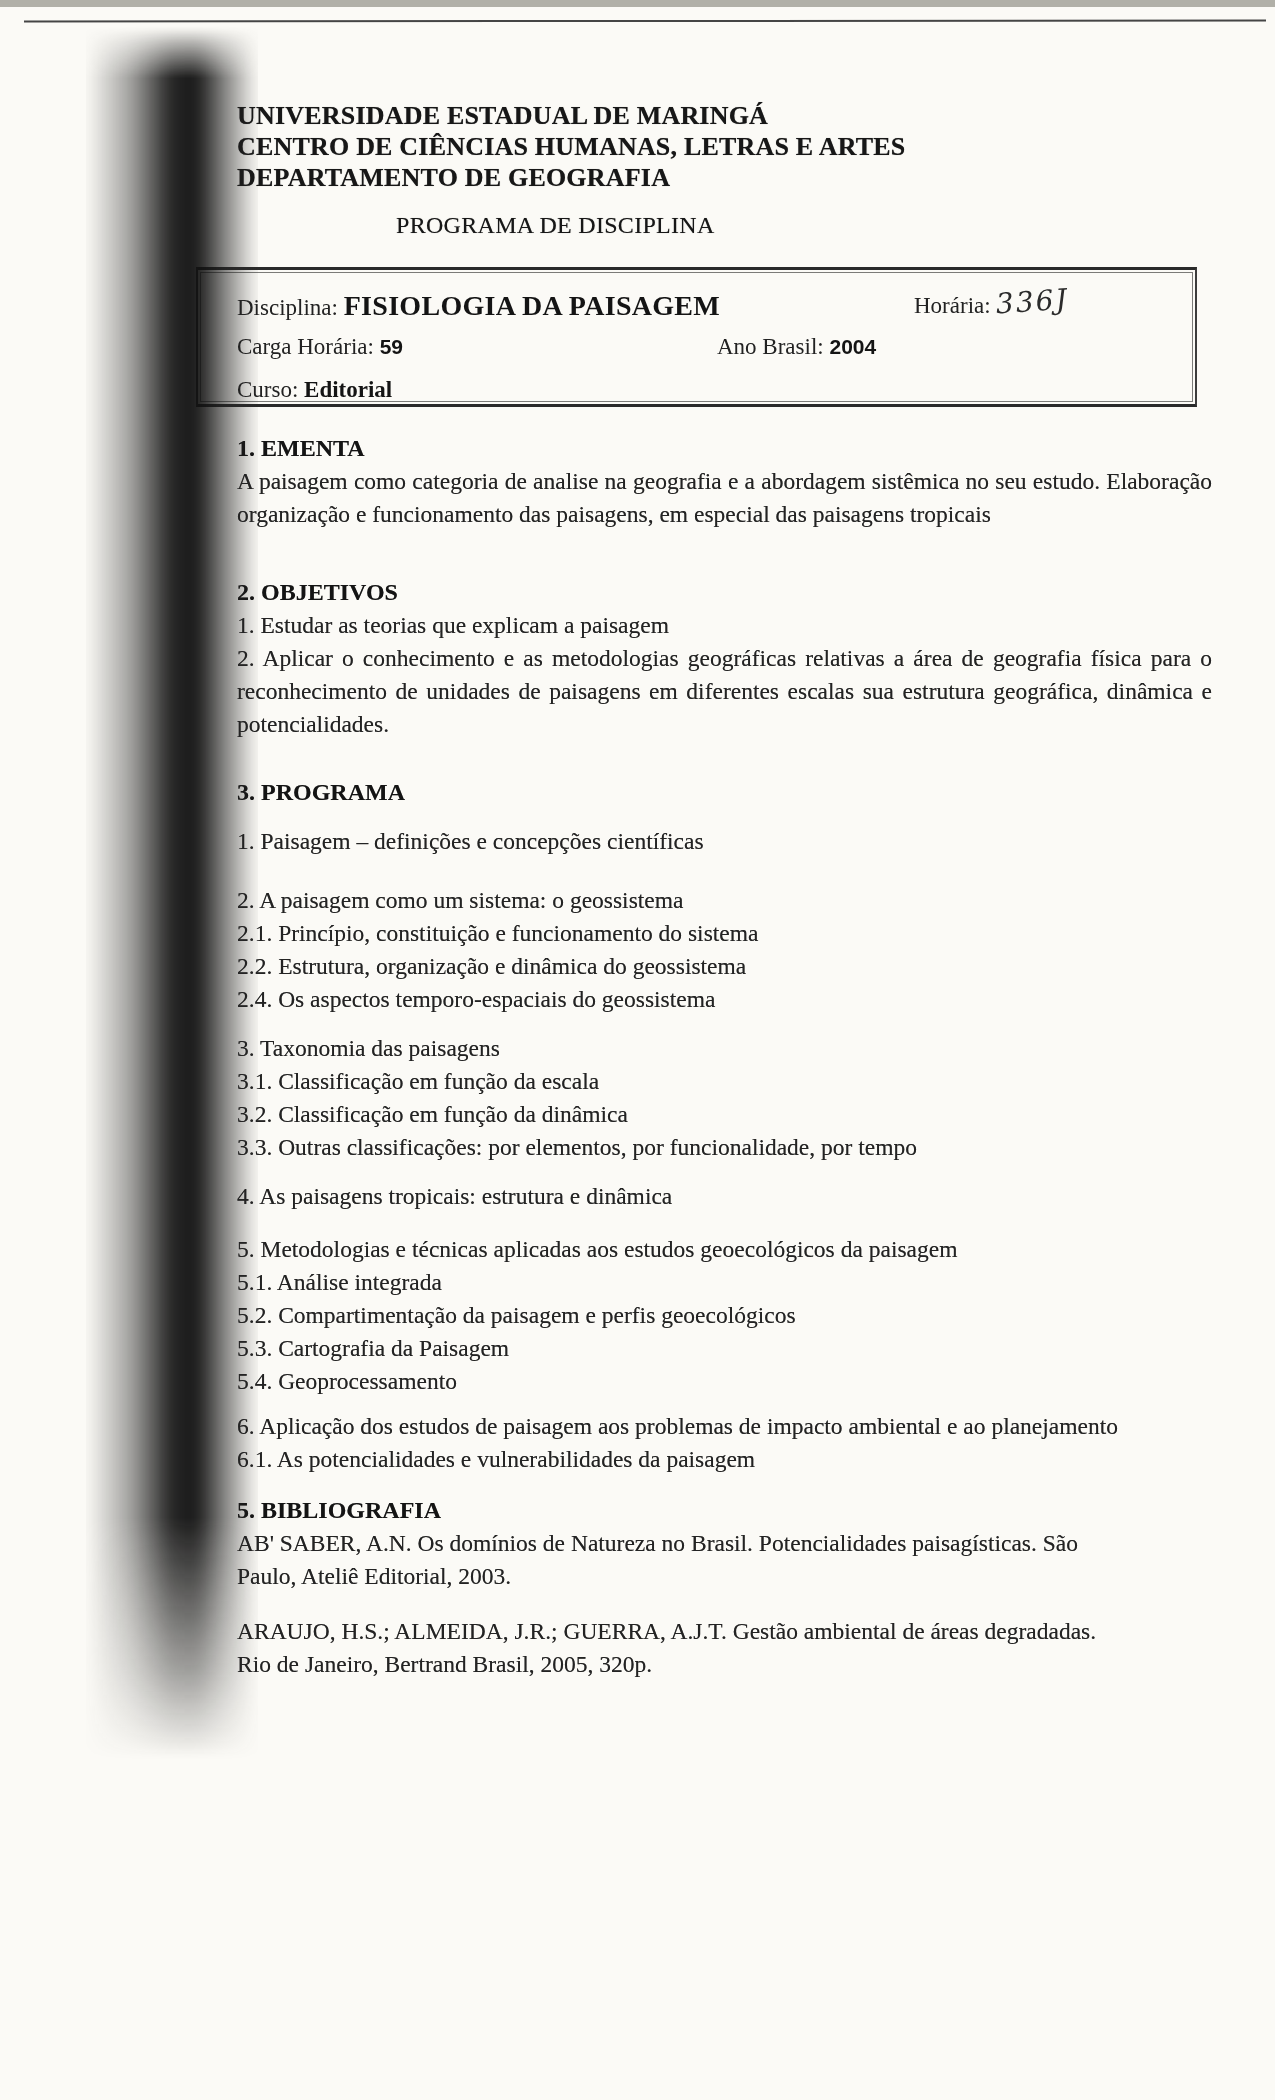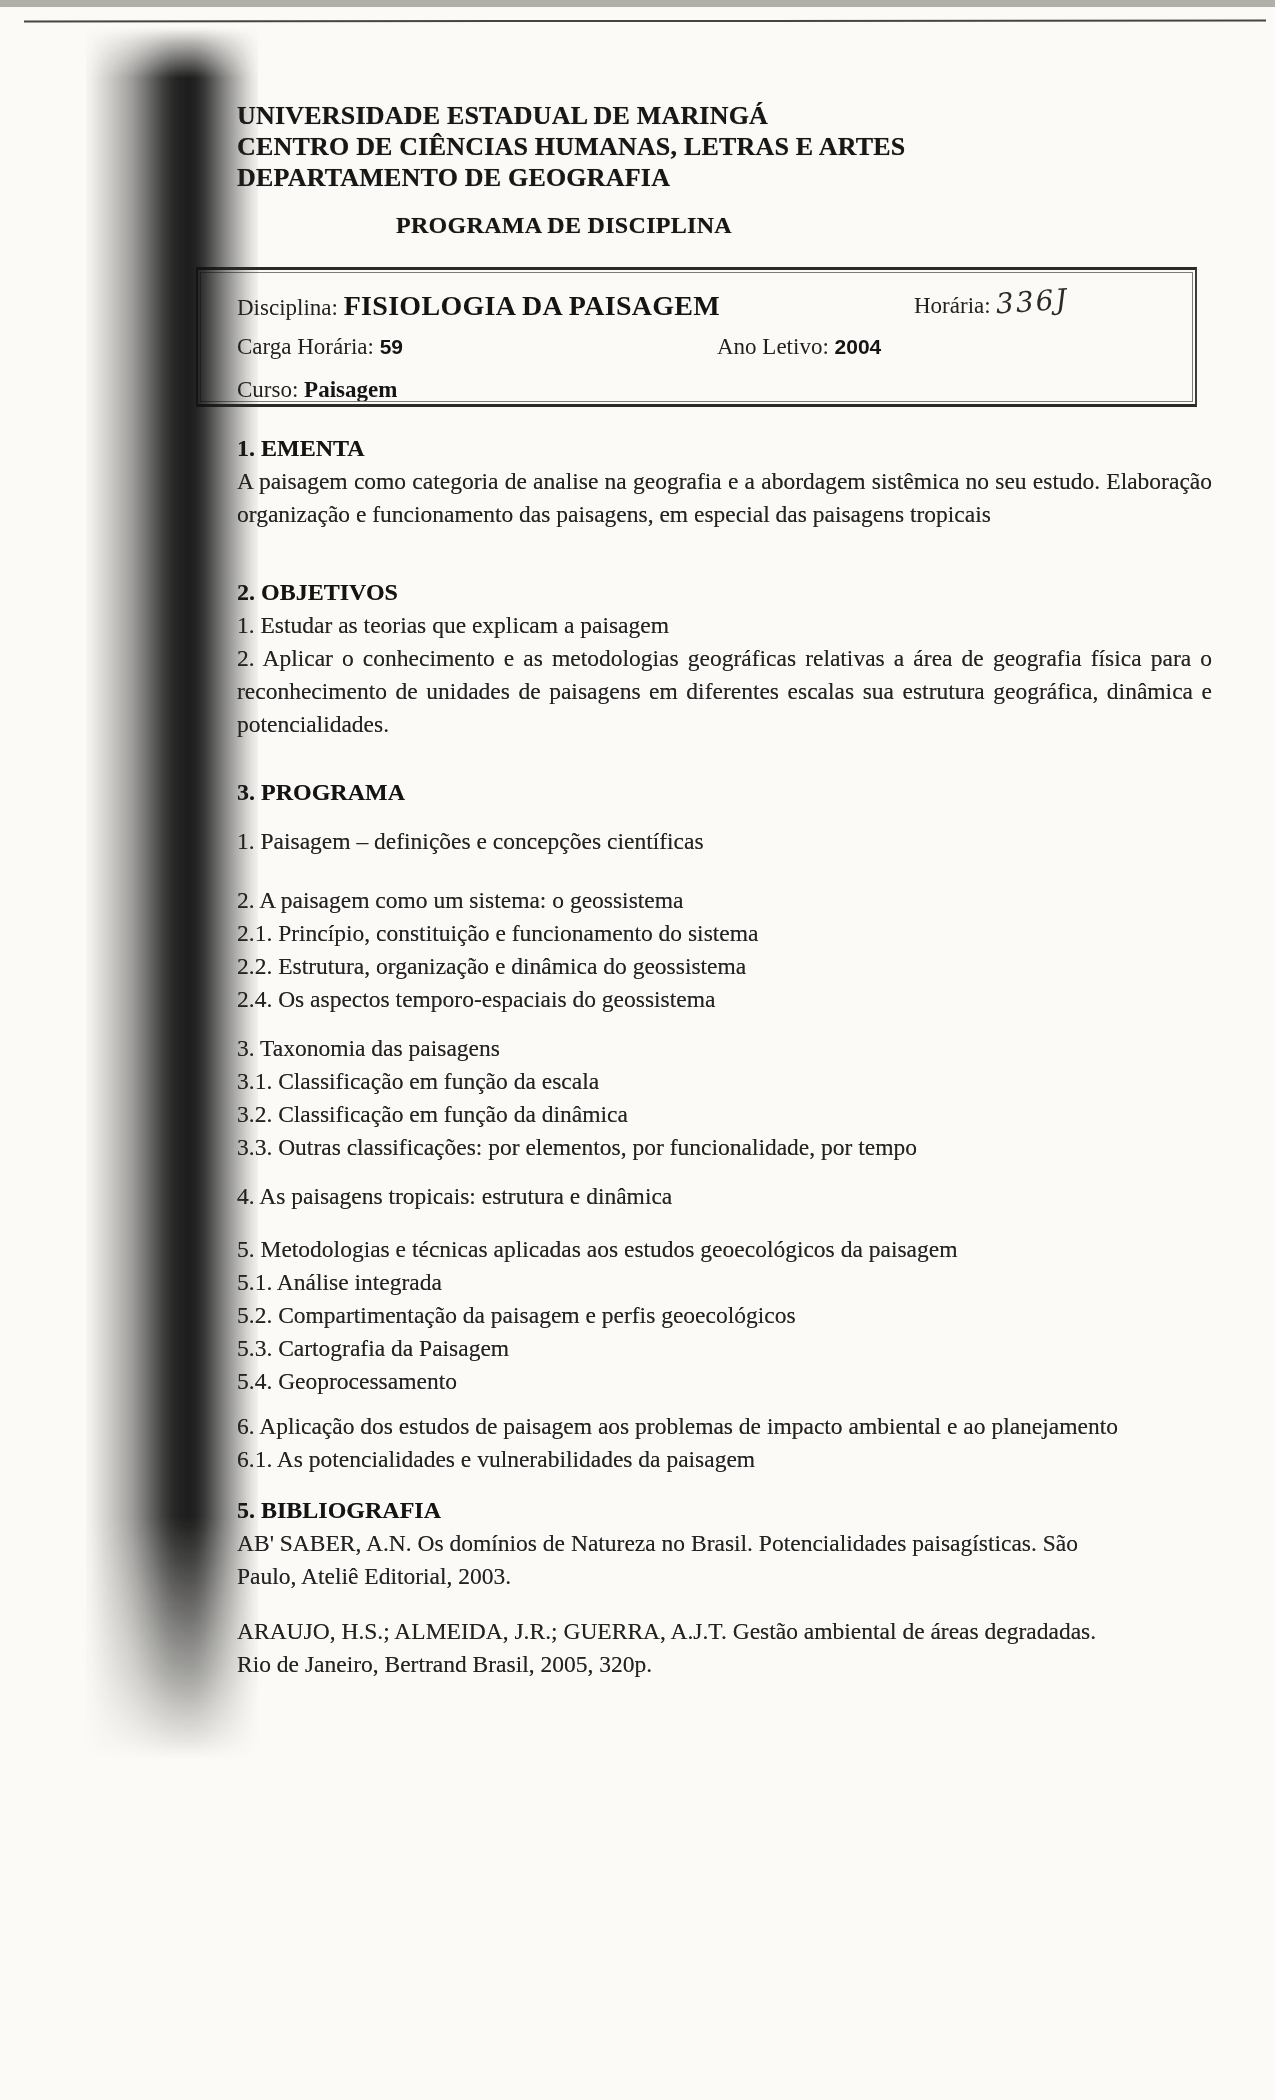--- a/index.html
+++ b/index.html
@@ -37,21 +37,21 @@
     z-index:5;
   }
   .hdr{
     position:absolute;left:237px;top:100px;
     font-weight:bold;font-size:26px;line-height:31px;
     letter-spacing:0.2px;color:#171717;
     text-shadow:0 0 0.7px rgba(0,0,0,0.55);
   }
   .doc-title{
     position:absolute;left:396px;top:212px;
-    font-weight:bold;font-size:24px;color:#171717;
+    font-weight:normal;font-size:24px;color:#171717;
     letter-spacing:0.3px;
     text-shadow:0 0 0.7px rgba(0,0,0,0.5);
     text-align:right;
   }
   .info-box{
     position:absolute;left:196px;top:267px;width:1001px;height:140px;
     border-top:3px solid #2a2a2a;
     border-bottom:3px solid #2a2a2a;
     border-left:2px solid #3c3c3c;
     border-right:2px solid #3c3c3c;
@@ -119,26 +119,26 @@
     </div>
     <div class="cell" style="left:716px;top:17px;">
       <span class="lbl">Horária:</span>
       <span class="handwrite">336J</span>
     </div>
     <div class="cell" style="left:39px;top:64px;">
       <span class="lbl">Carga Horária:</span>
       <span class="val-sans">59</span>
     </div>
     <div class="cell" style="left:519px;top:64px;">
-      <span class="lbl">Ano Letivo:</span>
+      <span class="lbl">Ano Brasil:</span>
       <span class="val-sans">2004</span>
     </div>
     <div class="cell" style="left:39px;top:107px;">
       <span class="lbl">Curso:</span>
-      <span class="val-bold">Paisagem</span>
+      <span class="val-bold">Editorial</span>
     </div>
   </div>
 
   <div class="body-text">
 
     <h2 class="sec-h mt-ementa">1. EMENTA</h2>
     <p class="para">A paisagem como categoria de analise na geografia e a abordagem sistêmica no seu estudo. Elaboração organização e funcionamento das paisagens, em especial das paisagens tropicais</p>
 
     <h2 class="sec-h mt-objetivos">2. OBJETIVOS</h2>
     <div class="line">1. Estudar as teorias que explicam a paisagem</div>

